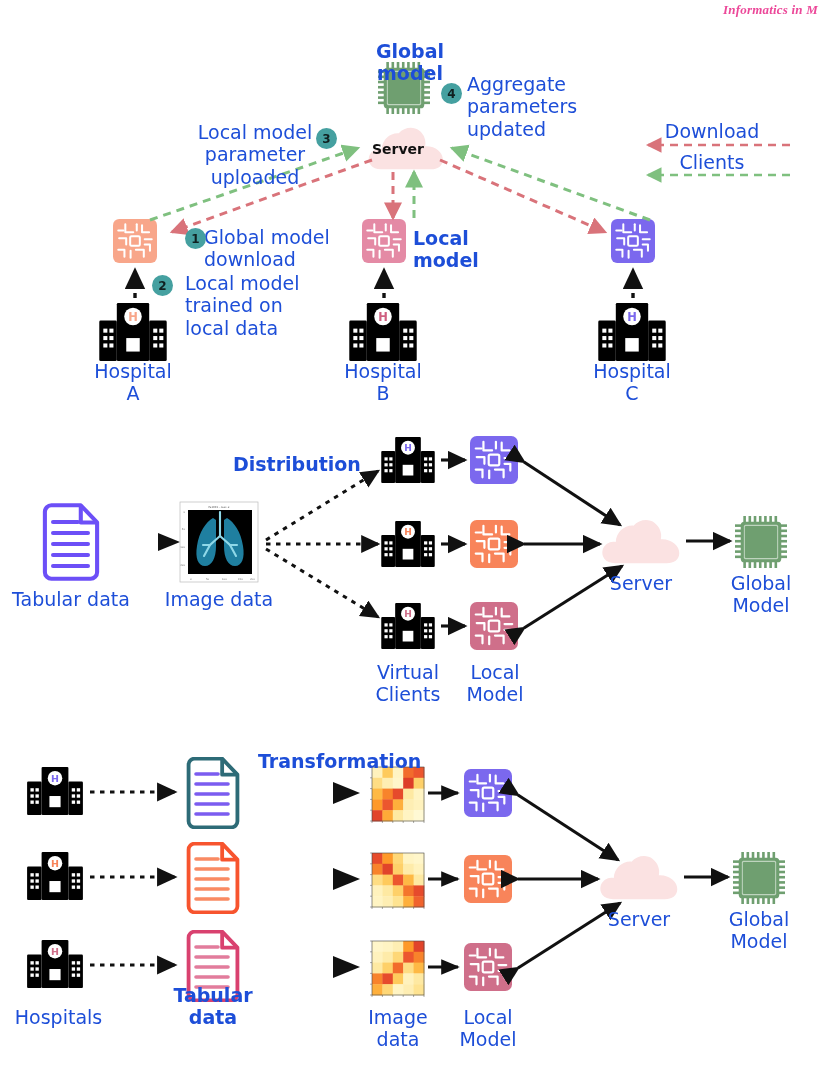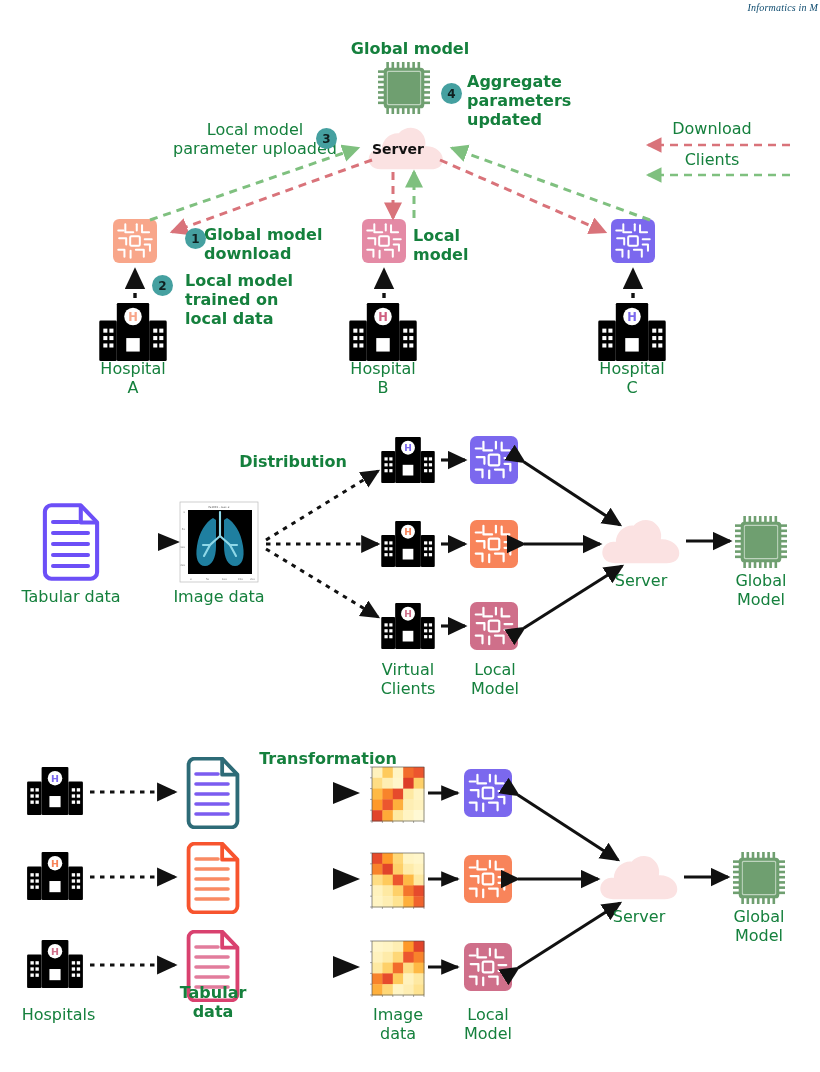--- a/index.html
+++ b/index.html
@@ -11,35 +11,36 @@
     position: relative;
     font-family: "DejaVu Sans", "Liberation Sans", sans-serif;
     color: #111111;
     overflow: hidden;
   }
   .journal-header {
     position: absolute;
     top: 2px; right: 2px;
     font-family: "Liberation Serif", "DejaVu Serif", serif;
     font-style: italic;
-    font-size: 10px;
-    color: #0c4a6e;
+    font-size: 13px;
+    color: #ec4899;
     white-space: nowrap;
     letter-spacing: 0.2px;
+    font-weight: bold;
   }
   .lbl {
     position: absolute;
-    font-size: 16px;
+    font-size: 19px;
     line-height: 1.18;
-    color: #15803d;
+    color: #1d4ed8;
     text-align: center;
     white-space: pre-line;
   }
   .lbl.bold { font-weight: bold; }
-  .lbl.left { text-align: left; font-weight: bold; }
+  .lbl.left { text-align: left; }
   svg { display: block; overflow: visible; }
   .layer {
     position: absolute;
     left: 0; top: 0;
     width: 820px; height: 1072px;
     pointer-events: none;
   }
   .badge {
     position: absolute;
     width: 21px; height: 21px;

